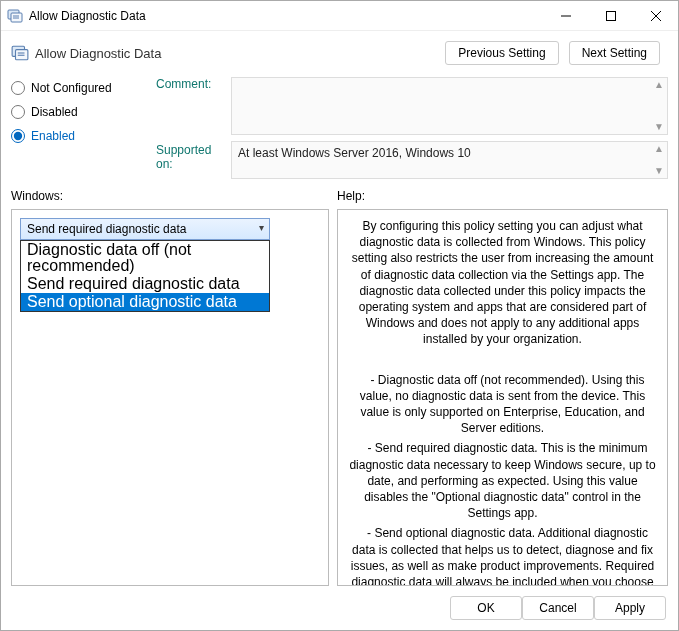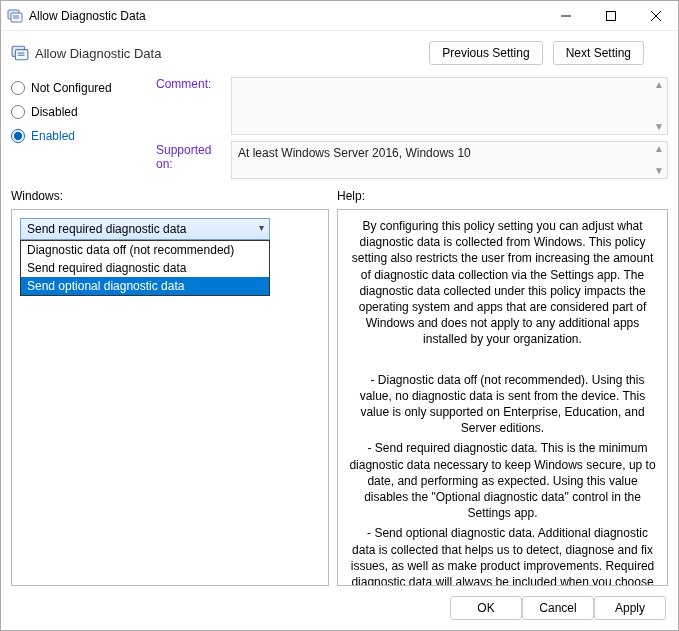--- a/index.html
+++ b/index.html
@@ -65,21 +65,21 @@
     margin-right: 6px;
   }
   .header-title {
     flex: 1;
     font-size: 13px;
     color: #333;
   }
   .nav-buttons {
     display: flex;
     gap: 10px;
-    margin-right: 24px;
+    margin-right: 8px;
   }
   .btn {
     border: 1px solid #ccc;
     background: #fff;
     padding: 4px 12px;
     font-size: 12px;
     border-radius: 3px;
     cursor: default;
   }
   
@@ -101,21 +101,21 @@
   .radio-item input[type="radio"] {
     margin: 0 6px 0 0;
     accent-color: #0067c0;
     width: 14px;
     height: 14px;
   }
   .radio-item.checked label { color: #0067c0; }
   .labels-col {
     width: 75px;
     font-size: 12px;
-    color: #6d28d9;
+    color: #0f766e;
   }
   .labels-col .lbl {
     height: 62px;
   }
   .labels-col .lbl2 {
     padding-top: 4px;
   }
   .fields-col {
     flex: 1;
     display: flex;
@@ -215,21 +215,21 @@
     position: absolute;
     top: 22px;
     left: 0;
     width: 250px;
     border: 1px solid #333;
     background: #fff;
     z-index: 10;
   }
   .combo-item {
     padding: 1px 6px;
-    font-size: 12px;
+    font-size: 16px;
     line-height: 16px;
   }
   .combo-item.selected {
     background: #0078d4;
     color: #fff;
   }
   
   .footer {
     display: flex;
     justify-content: flex-end;

